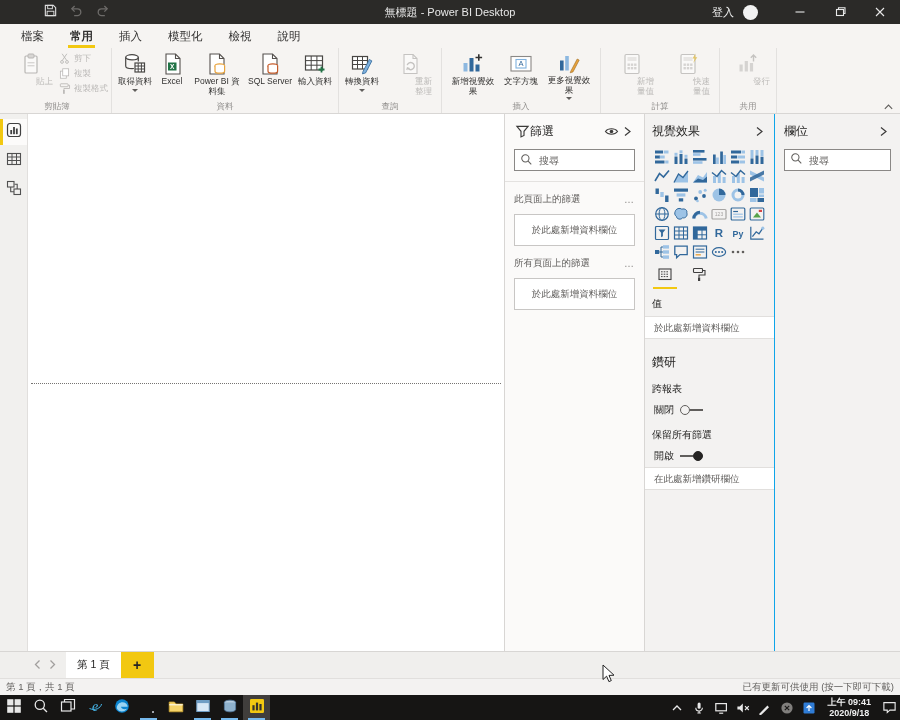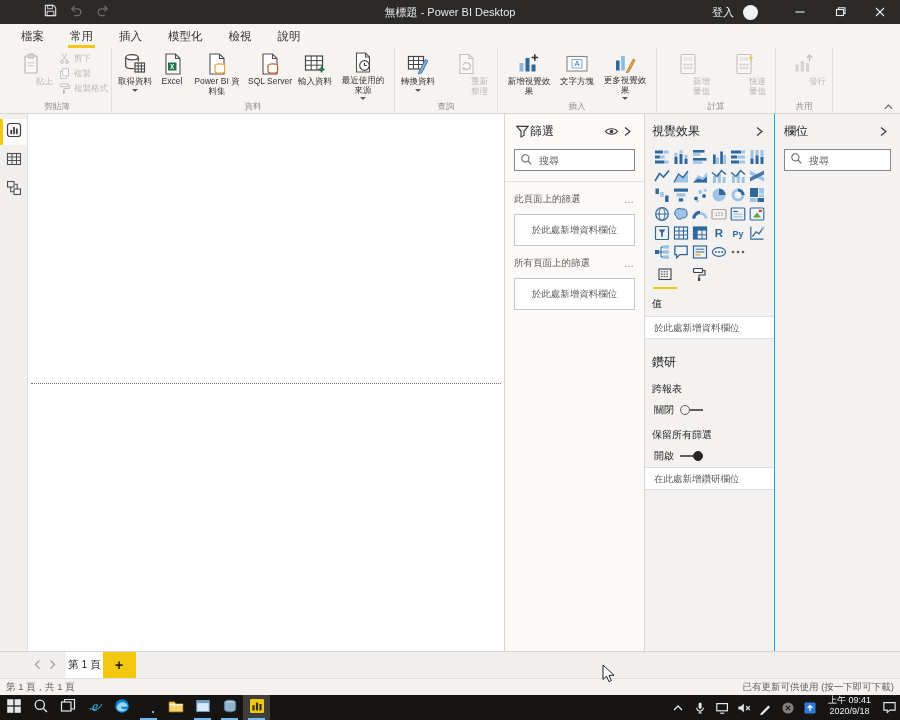--- a/index.html
+++ b/index.html
@@ -11,21 +11,21 @@
   .qat{display:flex;align-items:center;gap:9px;margin-left:42px;z-index:2;}
   .qat .qbtn{width:17px;height:17px;display:flex;align-items:center;justify-content:center;}
   .title-center{position:absolute;left:0;right:0;text-align:center;font-size:11px;color:#e8e8e8;}
   .tb-right{margin-left:auto;display:flex;align-items:center;height:100%;z-index:2;}
   .signin{font-size:11px;color:#f0f0f0;margin-right:9px;}
   .avatar{width:15px;height:15px;border-radius:50%;background:#f2f2f2;margin-right:22px;}
   .wbtn{width:40px;height:24px;display:flex;align-items:center;justify-content:center;}
   
   .tabrow{height:24px;background:#f6f4f2;display:flex;align-items:stretch;padding-left:8px;}
   .rtab{font-size:11.5px;color:#323130;padding:0 13px;display:flex;align-items:center;position:relative;}
-  .rtab.active{font-weight:normal;}
+  .rtab.active{font-weight:bold;}
   .rtab.active::after{content:"";position:absolute;left:11px;right:11px;bottom:0;height:3px;background:#F2C811;}
   
   .ribbon{height:65px;background:#f6f4f2;border-bottom:1px solid #d8d6d4;display:flex;padding-left:3px;position:relative;}
   .rgroup{display:flex;flex-direction:column;padding:0 3px;border-right:1px solid #e3e1df;}
   .rg-btns{height:52px;display:flex;align-items:center;}
   .rg-label{height:12px;line-height:12px;font-size:8.5px;color:#8f8d8b;text-align:center;}
   .rbtn-large{display:flex;flex-direction:column;align-items:center;min-width:34px;max-width:56px;
               padding:2px 3px 0;height:50px;box-sizing:border-box;}
   .rbtn-large .ric{height:25px;display:flex;align-items:center;justify-content:center;}
   .rbtn-large .rlabel{font-size:8.5px;line-height:9.5px;text-align:center;color:#323130;margin-top:1px;}
@@ -75,32 +75,32 @@
   .tgl-row{margin-top:7px;display:flex;align-items:center;gap:6px;padding-left:2px;font-size:10px;color:#252423;}
   .toggle{display:inline-flex;align-items:center;}
   .t-knob{width:10px;height:10px;border:1.5px solid #605e5c;border-radius:50%;box-sizing:border-box;background:#f3f2f1;}
   .t-knob.on{background:#252423;border-color:#252423;}
   .t-line{width:13px;height:1.8px;background:#605e5c;}
   
   .fieldspane{flex:1;box-sizing:border-box;background:#f3f2f1;padding:9px 9px 0;}
   
   .pagestrip{height:27px;background:#f0efed;border-top:1px solid #d8d6d4;display:flex;align-items:stretch;box-sizing:border-box;}
   .pnav{display:flex;align-items:center;gap:8px;padding:0 10px 0 34px;}
-  .pagetab{background:#fff;display:flex;align-items:center;padding:0 2px;font-size:10.5px;color:#252423;}
+  .pagetab{background:#fff;display:flex;align-items:center;padding:0 11px;font-size:10.5px;color:#252423;}
   .addpage{width:33px;background:#F2C811;display:flex;align-items:center;justify-content:center;
            font-size:14px;color:#252423;font-weight:bold;}
   .statusbar{height:17px;background:#f3f2f1;border-top:1px solid #e1dfdd;display:flex;align-items:center;
              font-size:9.5px;color:#605e5c;padding:0 6px;box-sizing:border-box;}
   .statusbar .sp{flex:1;}
   
   .taskbar{height:25px;background:#161514;display:flex;align-items:stretch;color:#fff;}
   .tbicon{width:27px;display:flex;align-items:center;justify-content:center;position:relative;flex:none;}
   .tbicon.running::after{content:"";position:absolute;bottom:0;left:5px;right:5px;height:2px;background:#76b9ed;}
   .tbicon.active{background:#403e3c;}
-  .tray{margin-left:auto;display:flex;}
+  .tray{margin-left:auto;display:flex;align-items:center;font-weight:bold;}
   .trayic{width:22px;height:25px;display:flex;align-items:center;justify-content:center;flex:none;}
   .clock{text-align:center;font-size:9px;line-height:10.5px;color:#f0f0f0;padding:0 7px;white-space:nowrap;}
   .chrome-ball{width:14px;height:14px;border-radius:50%;position:relative;
     background:conic-gradient(from -45deg,#EA4335 0deg 120deg,#4285F4 120deg 130deg,#34A853 130deg 240deg,#FBBC05 240deg 360deg);}
   .chrome-center{position:absolute;inset:3.2px;background:#4285F4;border:1.6px solid #fff;border-radius:50%;box-sizing:border-box;}
   .cursor{position:absolute;left:602px;top:664px;z-index:50;pointer-events:none;}
 </style>
 </head>
 <body>
 
@@ -258,32 +258,20 @@
             <div class="rbtn-large">
        <span class="ric">
                 <svg width="24" height="24" viewBox="0 0 24 24">
                   <rect x="2.5" y="4" width="17" height="14" fill="#fff" stroke="#484644" stroke-width="1.2"></rect>
                   <path d="M2.5 8.6 h17 M2.5 13.2 h17 M8.2 4 v14 M13.9 4 v14" stroke="#484644" stroke-width="1" fill="none"></path>
                   <path d="M18.5 14.5 v6 M15.5 17.5 h6" stroke="#217346" stroke-width="1.8" fill="none"></path>
                 </svg>
               </span>
        <span class="rlabel">輸入資料</span>
 
-     </div>
-            <div class="rbtn-large">
-       <span class="ric">
-                <svg width="24" height="24" viewBox="0 0 24 24">
-                  <path d="M5.5 2 h9 l4 4 V21 H5.5 Z" fill="#fff" stroke="#55514e" stroke-width="1.1"></path>
-                  <path d="M14.5 2 V6 H18.5" fill="none" stroke="#55514e" stroke-width="1.1"></path>
-                  <circle cx="13.5" cy="14.5" r="4.8" fill="#fff" stroke="#484644" stroke-width="1.2"></circle>
-                  <path d="M13.5 11.8 v2.7 h2.2" fill="none" stroke="#484644" stroke-width="1.2"></path>
-                </svg>
-              </span>
-       <span class="rlabel">最近使用的來源</span>
-       <span class="caret"></span>
      </div>
           </div>
             <div class="rg-label">資料</div>
           </div>
         <div class="rgroup">
             <div class="rg-btns">
             <div class="rbtn-large">
        <span class="ric">
                 <svg width="24" height="24" viewBox="0 0 24 24">
                   <rect x="2.5" y="4.5" width="15" height="12.5" fill="#fff" stroke="#484644" stroke-width="1.2"></rect>

